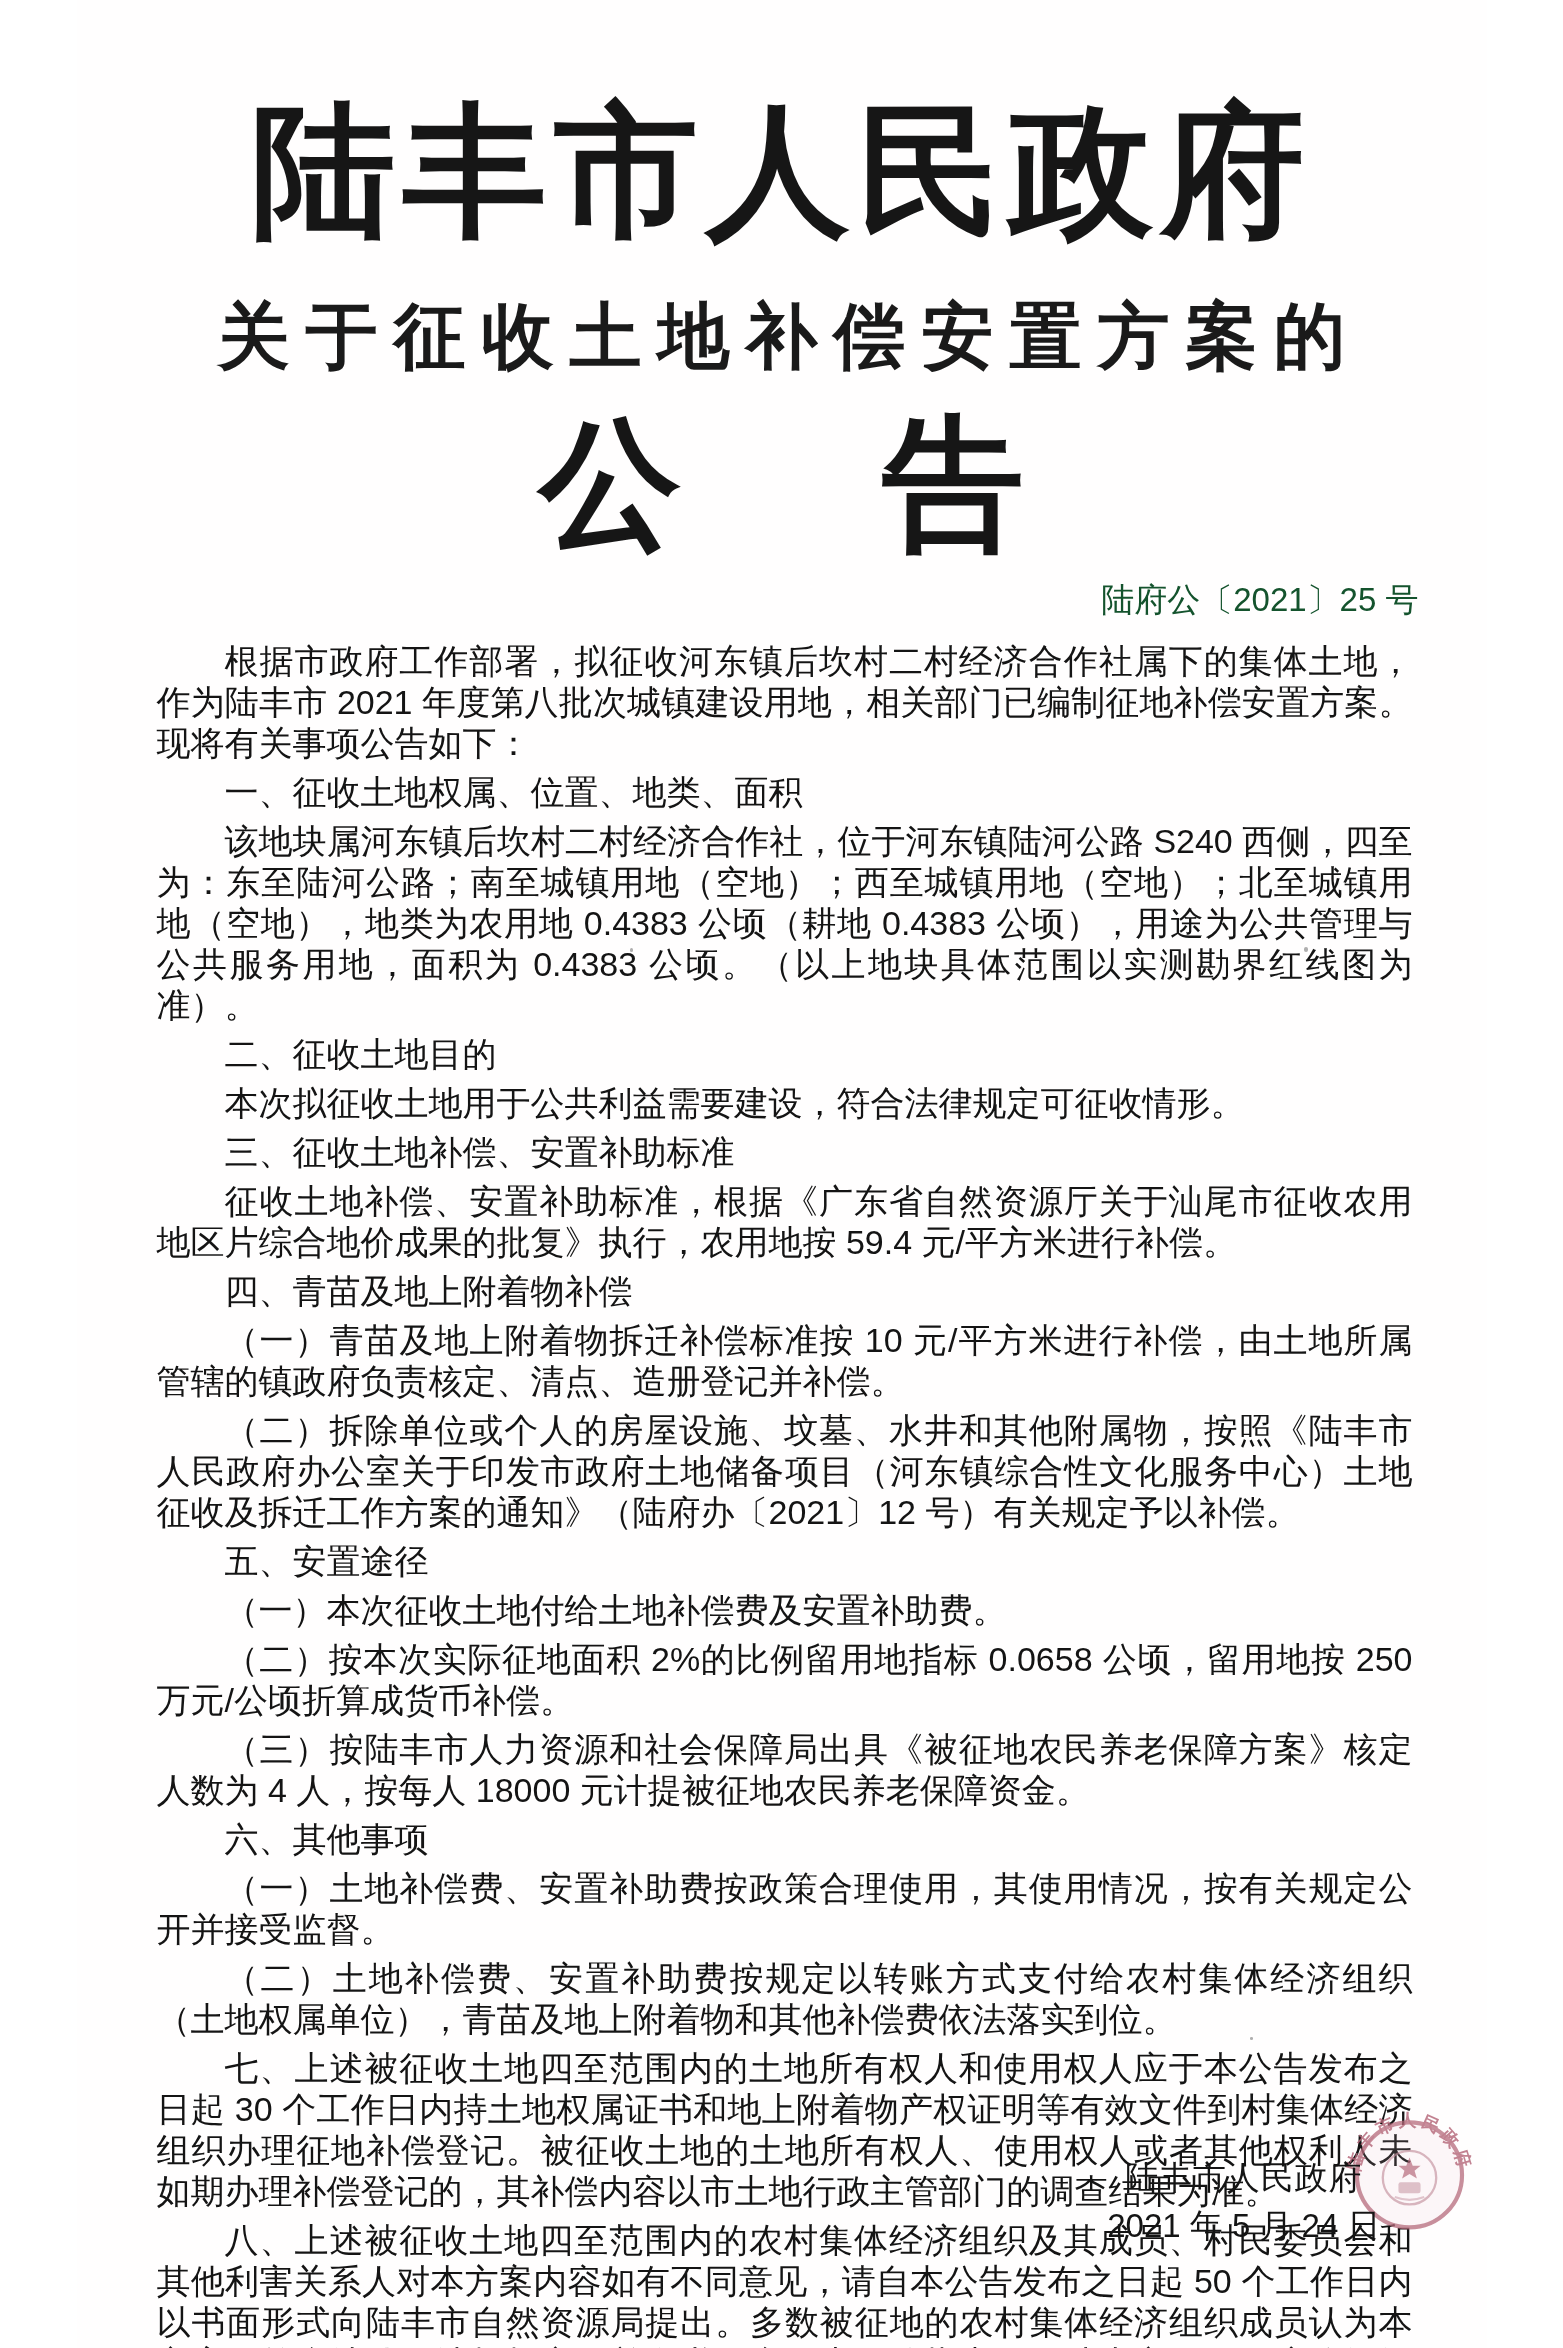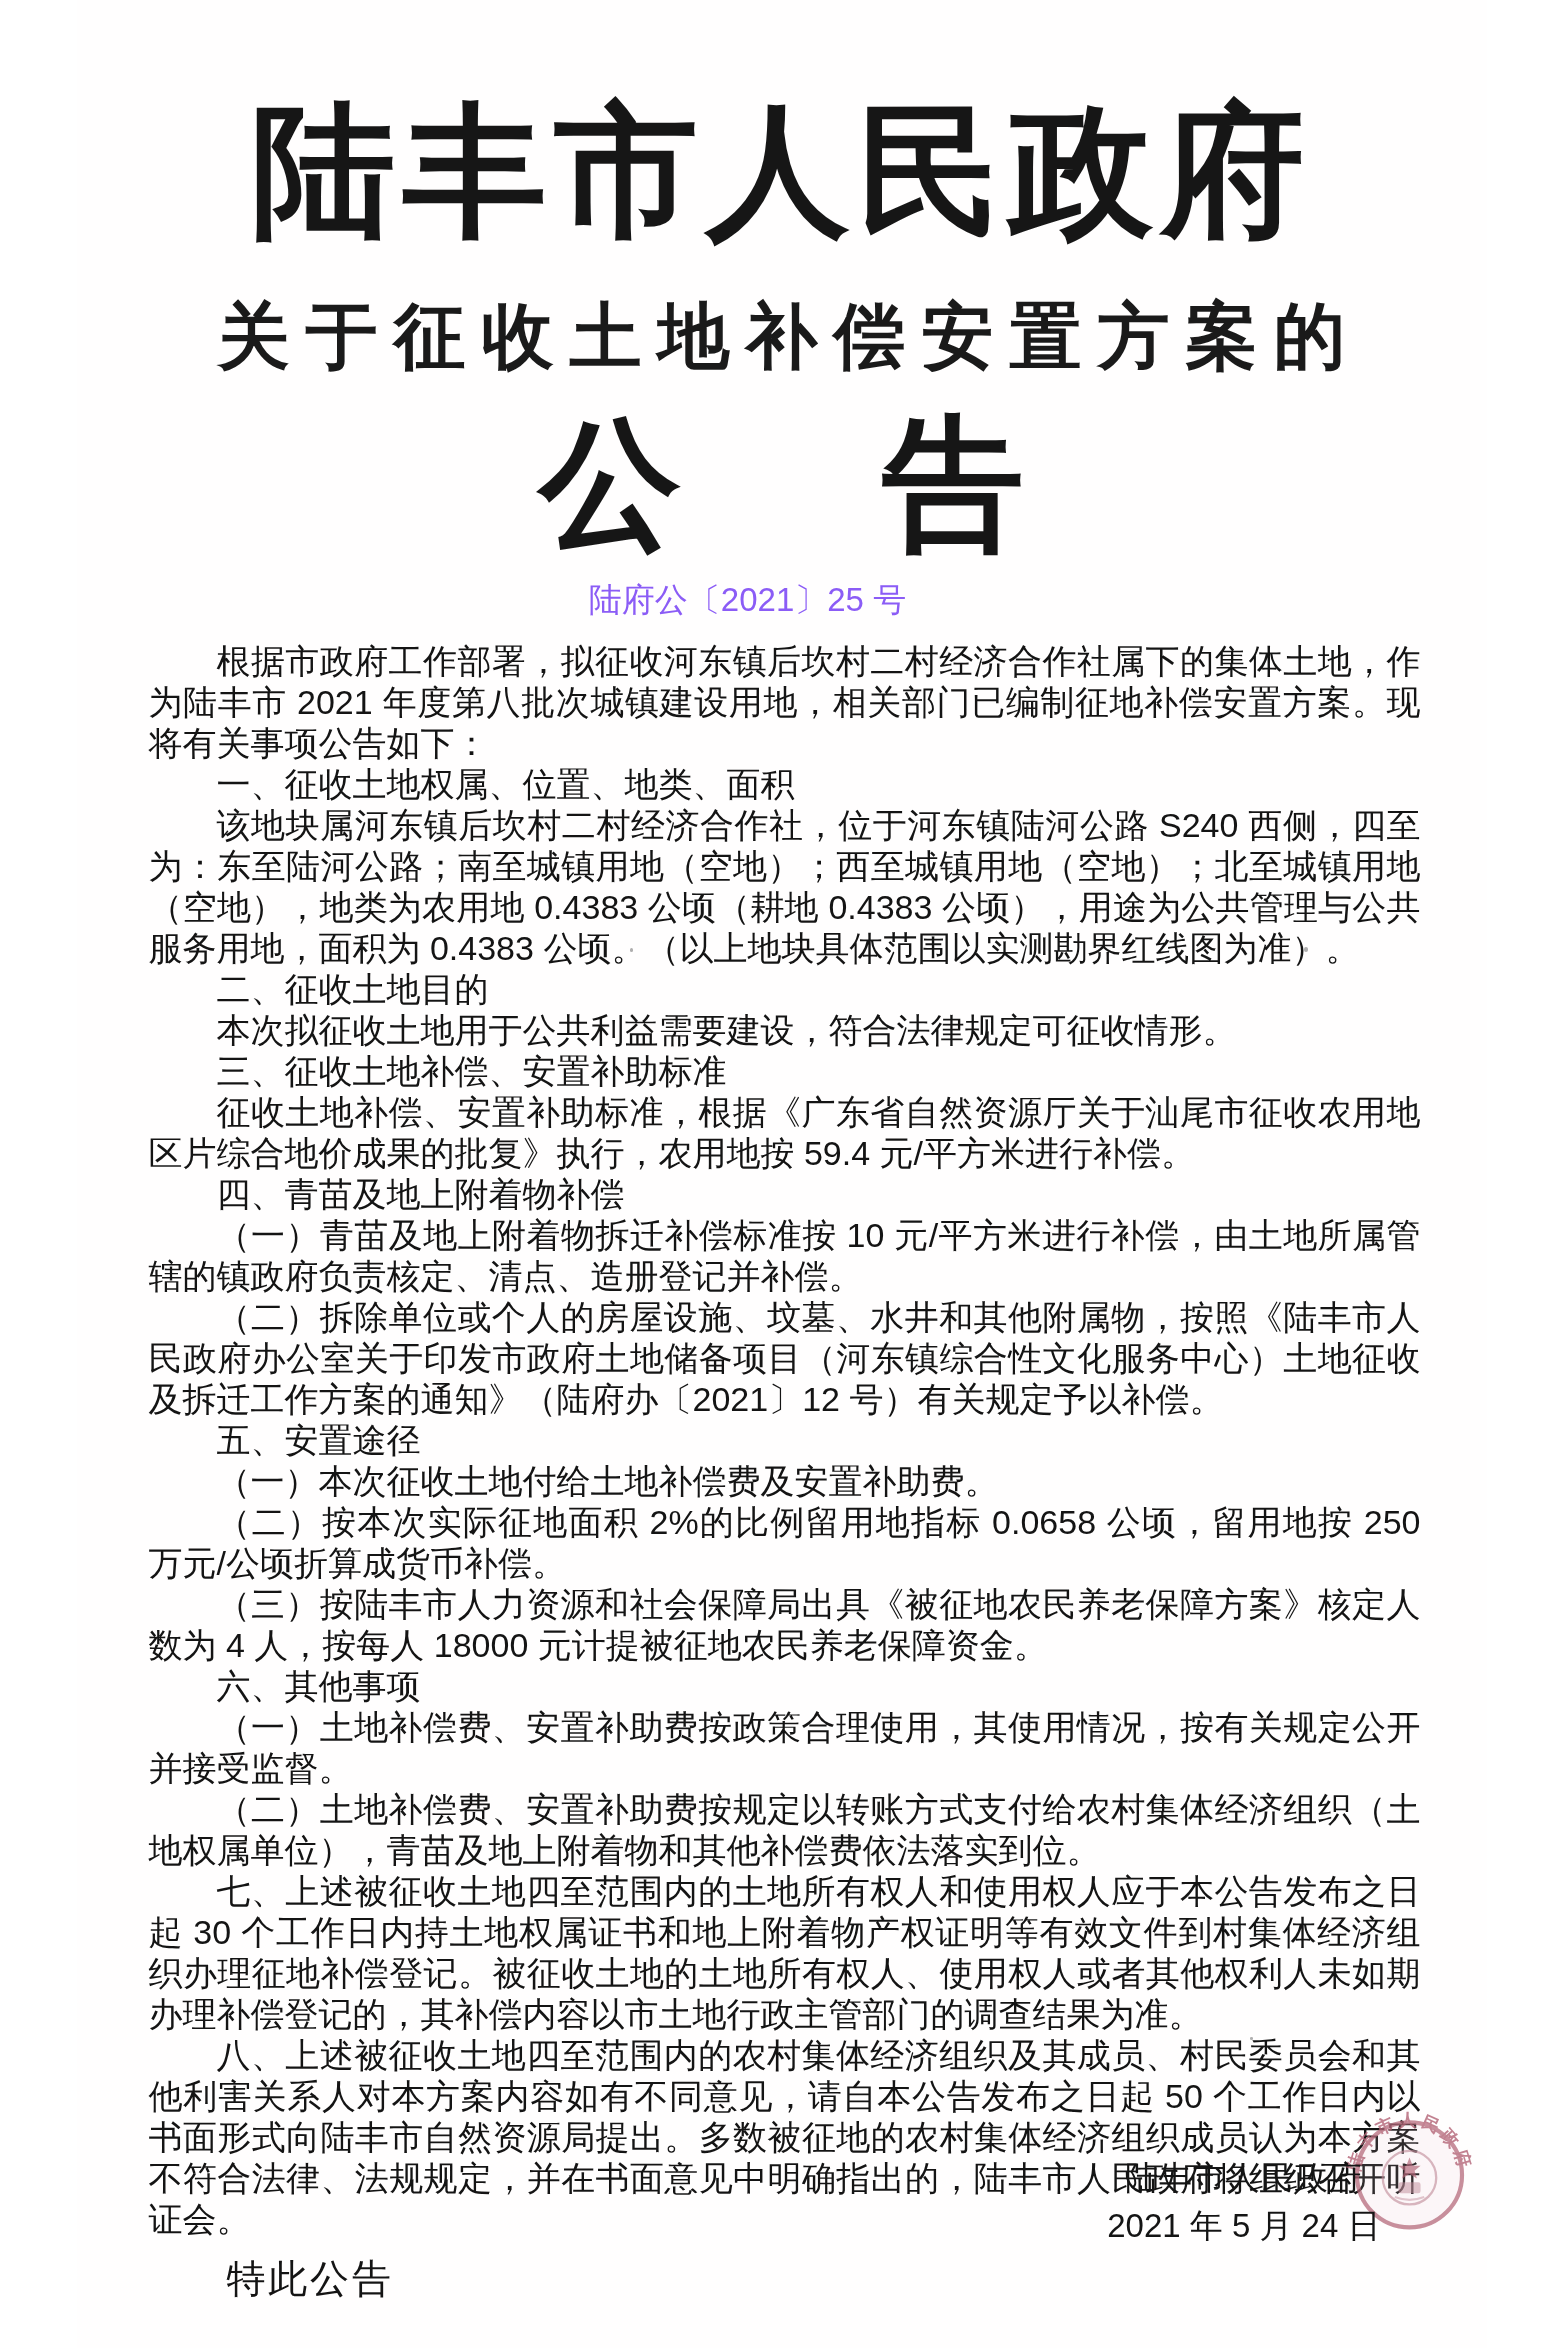--- a/index.html
+++ b/index.html
@@ -42,35 +42,35 @@
     justify-content: center;
     gap: 201px;
     font-family: "Liberation Serif", "DejaVu Serif", serif;
     font-weight: bold;
     font-size: 142px;
     line-height: 159px;
     color: #161616;
   }
   .doc-number {
     margin-top: 15px;
-    text-align: center;
+    text-align: right;
     padding-right: 68px;
     font-size: 33px;
     line-height: 40px;
-    color: #8b5cf6;
+    color: #14532d;
   }
   .doc-body {
     margin-top: 21px;
     padding: 0 66px 0 72px;
     font-size: 34px;
     line-height: 41px;
     text-align: justify;
     color: #141414;
   }
-  .doc-body p { margin: 0; text-indent: 2em; }
+  .doc-body p { margin: 8px; text-indent: 2em; }
   .doc-body p.close {
     margin-top: 15px;
     font-family: "Liberation Serif", "DejaVu Serif", serif;
     font-weight: normal;
     font-size: 39px;
     line-height: 47px;
     letter-spacing: 2.8px;
   }
   .sign-block {
     position: absolute;

